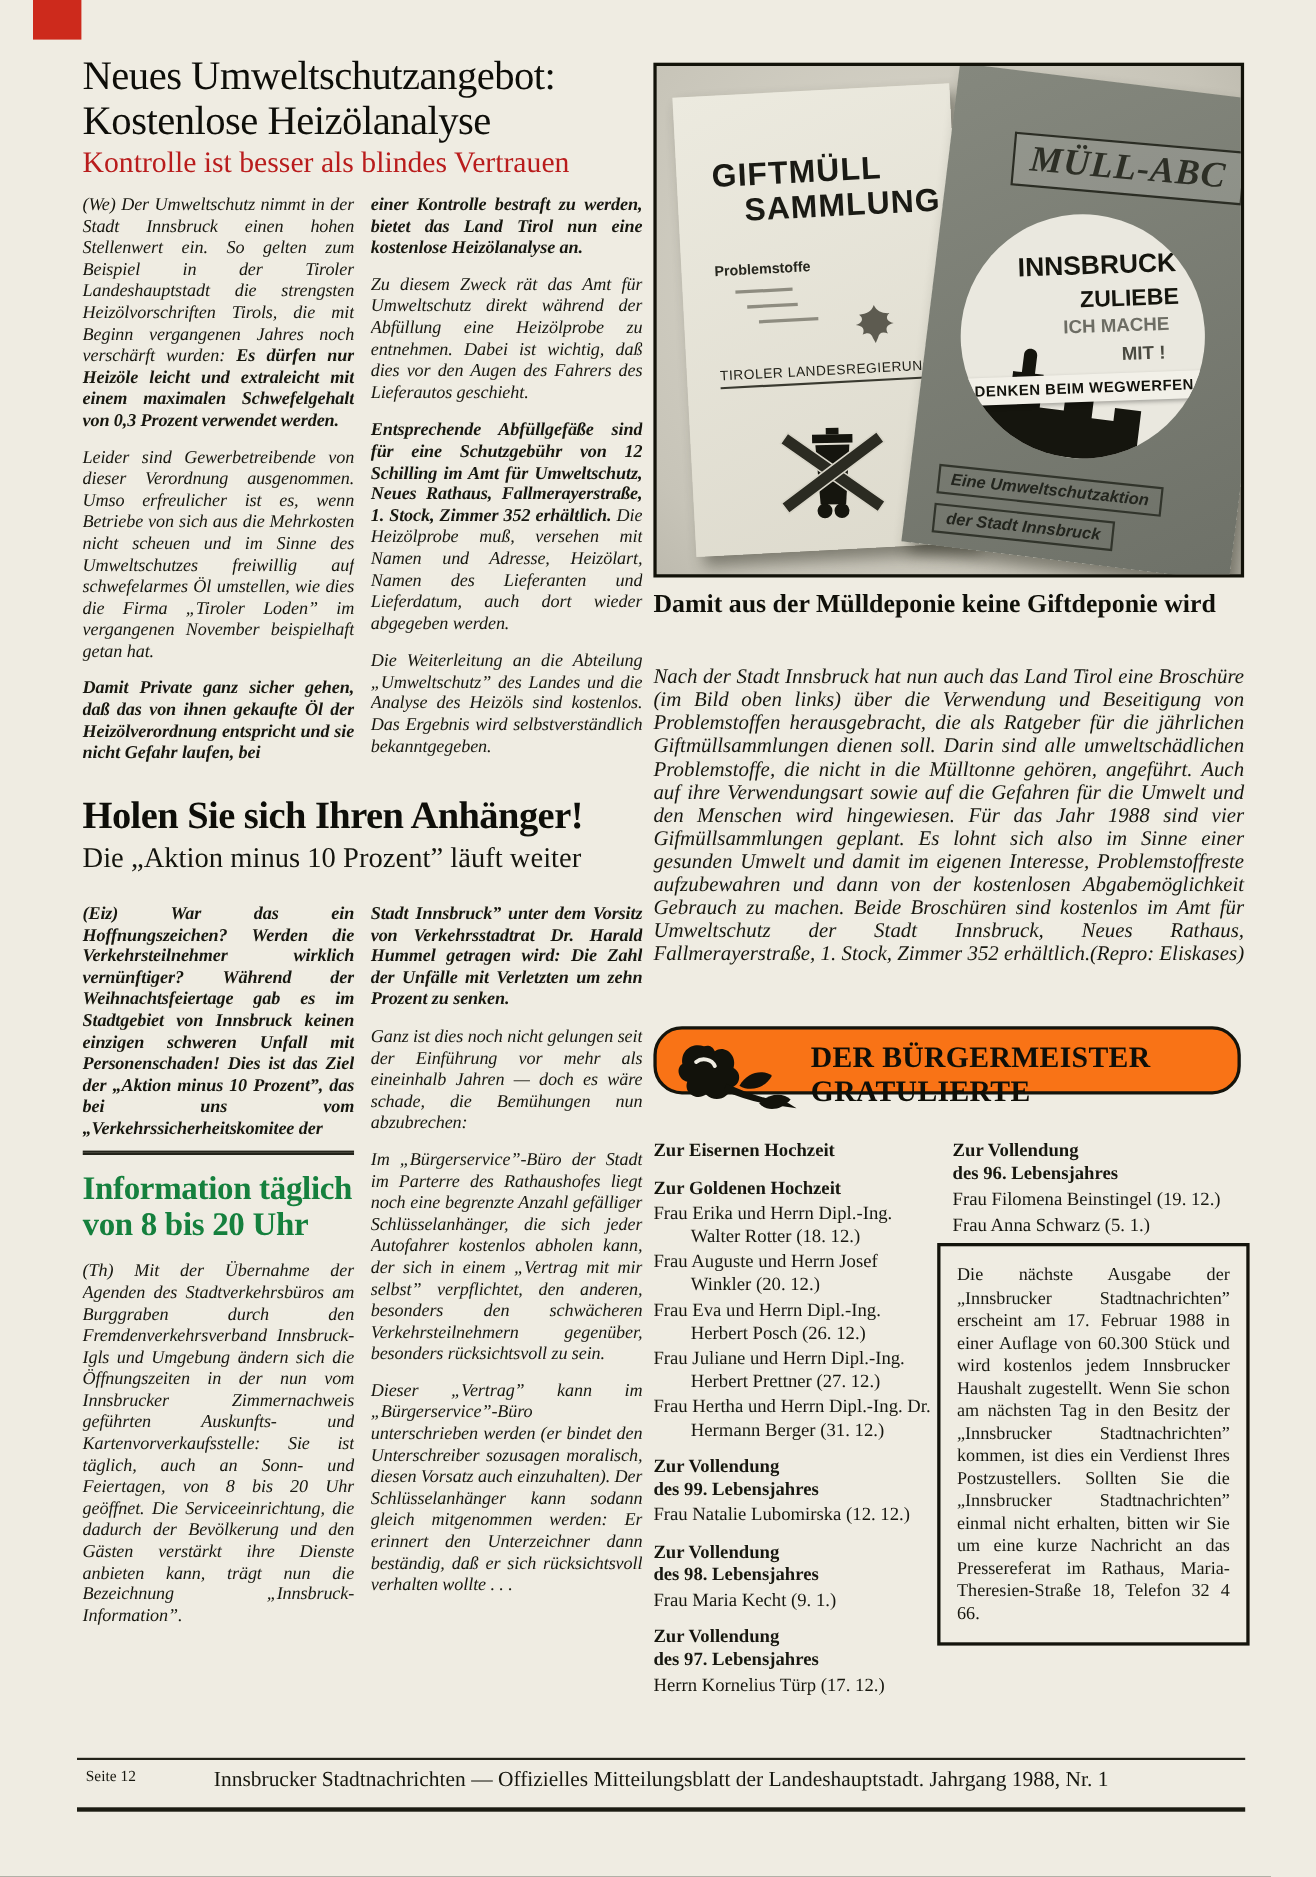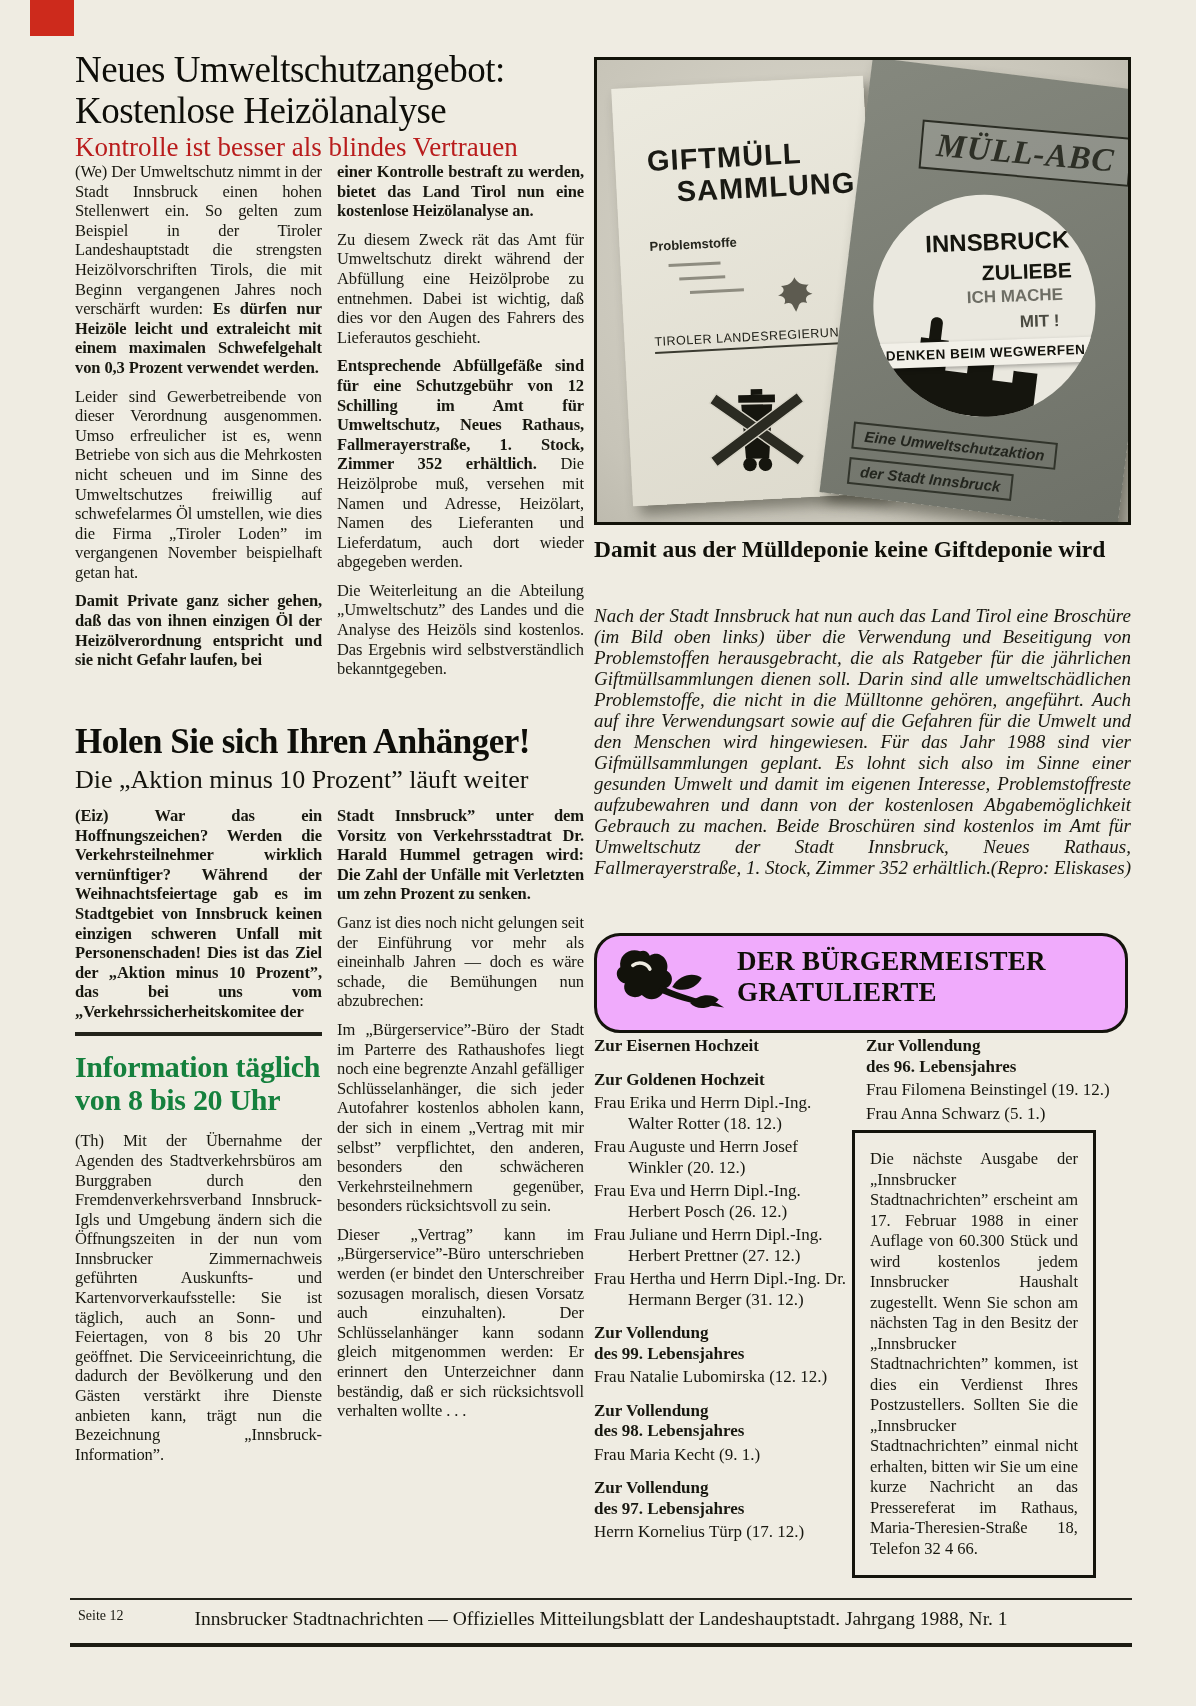--- a/index.html
+++ b/index.html
@@ -8,21 +8,21 @@
   .red-mark{position:absolute;left:30px;top:0;width:44px;height:36px;background:#cd2a1c;}
 
   
   .h1{position:absolute;left:75px;top:50px;font-size:37px;font-weight:normal;line-height:1.1;
       letter-spacing:-0.5px;white-space:pre-line;color:#0e0e09;}
   .subhead{position:absolute;left:75px;top:133px;font-size:27px;line-height:1.05;color:#b91c1c;white-space:nowrap;}
 
   
   .acol{position:absolute;width:247px;font-size:16.5px;line-height:19.6px;text-align:justify;
         letter-spacing:-0.1px;overflow:hidden;}
-  .acol p{margin:0 0 9px 0;}
+  .acol p{margin:14px 0 9px 0;font-style:italic;}
   .b{font-weight:bold;}
   .col-a1-1{left:75px;top:162px;height:560px;}
   .col-a1-2{left:337px;top:162px;height:560px;}
 
   
   .photo{position:absolute;left:594px;top:57px;width:537px;height:468px;border:3px solid #121209;
          background:radial-gradient(circle at 45% 40%, #dcd9ce 0%, #c7c4b8 75%, #b8b5a9 100%);
          overflow:hidden;box-sizing:border-box;}
   .brochure{position:absolute;box-shadow:7px 9px 14px rgba(35,35,25,.45);}
   .bro-left{left:25px;top:22px;width:252px;height:418px;background:linear-gradient(160deg,#eceadf,#dddacd);
@@ -67,36 +67,36 @@
       color:#0e0e09;white-space:nowrap;}
   .subhead2{position:absolute;left:75px;top:765px;font-size:26px;color:#14140d;white-space:nowrap;}
   .col-a2-1{left:75px;top:806px;height:680px;}
   .col-a2-2{left:337px;top:806px;height:680px;}
   .dbl-rule{width:247px;height:4px;border-top:2px solid #23231a;border-bottom:2px solid #23231a;
             box-sizing:border-box;margin:10px 0 14px 0;}
   .h3{font-size:30px;font-weight:bold;line-height:1.13;letter-spacing:-0.3px;white-space:pre-line;
       text-align:left;margin:0 0 14px 0;color:#15803d;}
 
   
-  .gbox{position:absolute;left:594px;top:933px;width:534px;height:100px;border:3px solid #14140c;
-        border-radius:26px;box-sizing:border-box;background:#f0abfc;}
+  .gbox{position:absolute;left:594px;top:933px;width:534px;height:62px;border:3px solid #14140c;
+        border-radius:26px;box-sizing:border-box;background:#f97316;}
   .gbox-rose{position:absolute;left:14px;top:8px;}
   .gbox-title{position:absolute;left:140px;top:10px;font-size:27px;font-weight:bold;line-height:1.15;
               letter-spacing:.3px;white-space:pre-line;color:#0f0f08;}
 
   
   .congrats{position:absolute;font-size:17px;line-height:20.5px;}
   .cg-left{left:594px;top:1036px;width:258px;}
   .cg-right{left:866px;top:1036px;width:268px;}
   .cg-h{font-weight:bold;margin:13px 0 3px 0;white-space:pre-line;}
   .cg-h.first{margin-top:0;}
   .cg-e{padding-left:34px;text-indent:-34px;margin:0 0 3px 0;}
 
   
-  .notice{position:absolute;left:852px;top:1130px;width:244px;box-sizing:border-box;
+  .notice{position:absolute;left:852px;top:1130px;width:284px;box-sizing:border-box;
           border:3px solid #14140c;padding:16px 15px;font-size:16.5px;line-height:20.5px;text-align:justify;}
 
   
   .f-rule1{position:absolute;left:70px;top:1598px;width:1062px;height:2px;background:#23231a;}
   .f-rule2{position:absolute;left:70px;top:1643px;width:1062px;height:4px;background:#1c1c13;}
   .f-page{position:absolute;left:78px;top:1608px;font-size:14px;}
   .f-issue{position:absolute;left:70px;top:1608px;width:1062px;text-align:center;font-size:19.5px;}
 </style>
 </head>
 <body>
@@ -105,21 +105,21 @@
 
   <div class="red-mark"></div>
 
   <div class="h1">Neues Umweltschutzangebot:
 Kostenlose Heizölanalyse</div>
   <div class="subhead">Kontrolle ist besser als blindes Vertrauen</div>
 
   <div class="acol col-a1-1">
     <p><span>(We) Der Umweltschutz nimmt in der Stadt Innsbruck einen hohen Stellenwert ein. So gelten zum Beispiel in der Tiroler Landeshauptstadt die strengsten Heizölvorschriften Tirols, die mit Beginn vergangenen Jahres noch verschärft wurden: </span><span class="b">Es dürfen nur Heizöle leicht und extraleicht mit einem maximalen Schwefelgehalt von 0,3 Prozent verwendet werden.</span></p>
     <p>Leider sind Gewerbetreibende von dieser Verordnung ausgenommen. Umso erfreulicher ist es, wenn Betriebe von sich aus die Mehrkosten nicht scheuen und im Sinne des Umweltschutzes freiwillig auf schwefelarmes Öl umstellen, wie dies die Firma „Tiroler Loden” im vergangenen November beispielhaft getan hat.</p>
-    <p class="b">Damit Private ganz sicher gehen, daß das von ihnen einzigen Öl der Heizölverordnung entspricht und sie nicht Gefahr laufen, bei</p>
+    <p class="b">Damit Private ganz sicher gehen, daß das von ihnen gekaufte Öl der Heizölverordnung entspricht und sie nicht Gefahr laufen, bei</p>
   </div>
 
   <div class="acol col-a1-2">
     <p class="b">einer Kontrolle bestraft zu werden, bietet das Land Tirol nun eine kostenlose Heizölanalyse an.</p>
     <p>Zu diesem Zweck rät das Amt für Umweltschutz direkt während der Abfüllung eine Heizölprobe zu entnehmen. Dabei ist wichtig, daß dies vor den Augen des Fahrers des Lieferautos geschieht.</p>
     <p><span class="b">Entsprechende Abfüllgefäße sind für eine Schutzgebühr von 12 Schilling im Amt für Umweltschutz, Neues Rathaus, Fallmerayerstraße, 1. Stock, Zimmer 352 erhältlich.</span><span> Die Heizölprobe muß, versehen mit Namen und Adresse, Heizölart, Namen des Lieferanten und Lieferdatum, auch dort wieder abgegeben werden.</span></p>
     <p>Die Weiterleitung an die Abteilung „Umweltschutz” des Landes und die Analyse des Heizöls sind kostenlos. Das Ergebnis wird selbstverständlich bekanntgegeben.</p>
   </div>
 
   <div class="photo">

